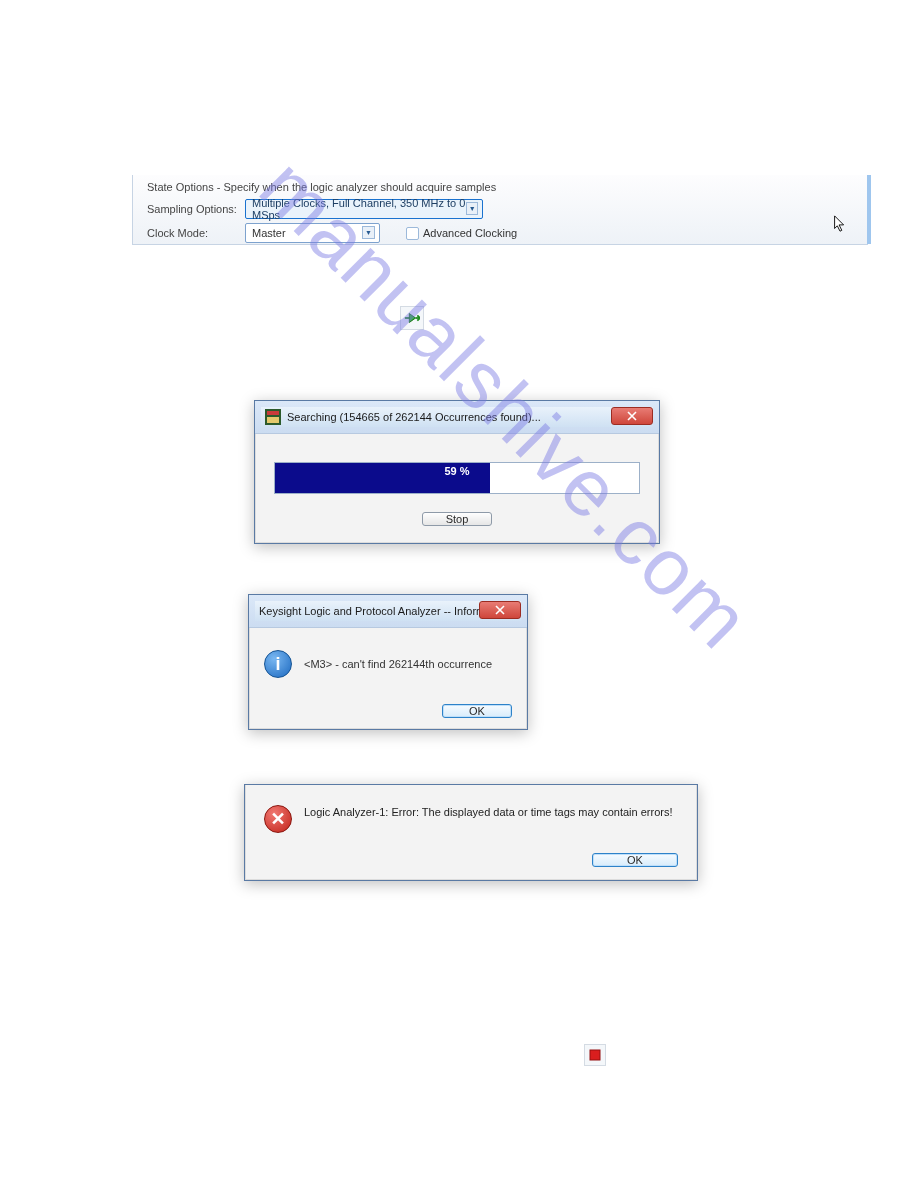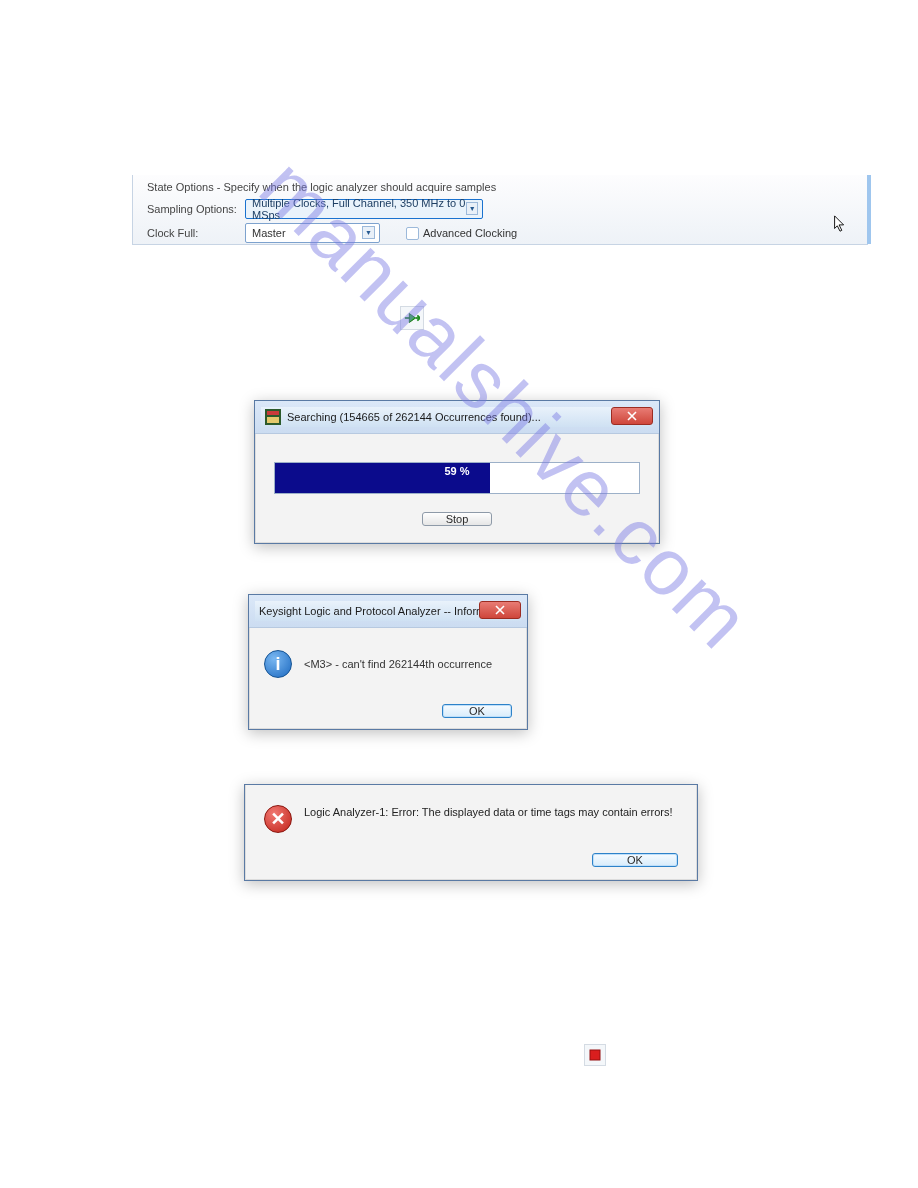--- a/index.html
+++ b/index.html
@@ -190,21 +190,21 @@
 
   <div class="state-row1">
     <span class="label">Sampling Options:</span>
     <div class="dropdown wide">
       <span>Multiple Clocks, Full Channel, 350 MHz to 0 MSps</span>
       <span class="arrow">▼</span>
     </div>
   </div>
 
   <div class="state-row2">
-    <span class="label">Clock Full:</span>
+    <span class="label">Clock Mode:</span>
     <div class="dropdown small">
       <span>Master</span>
       <span class="arrow">▼</span>
     </div>
     <div style="width:14px"></div>
     <label class="checkbox">
       <span class="box"></span>
       <span>Advanced Clocking</span>
     </label>
   </div>

